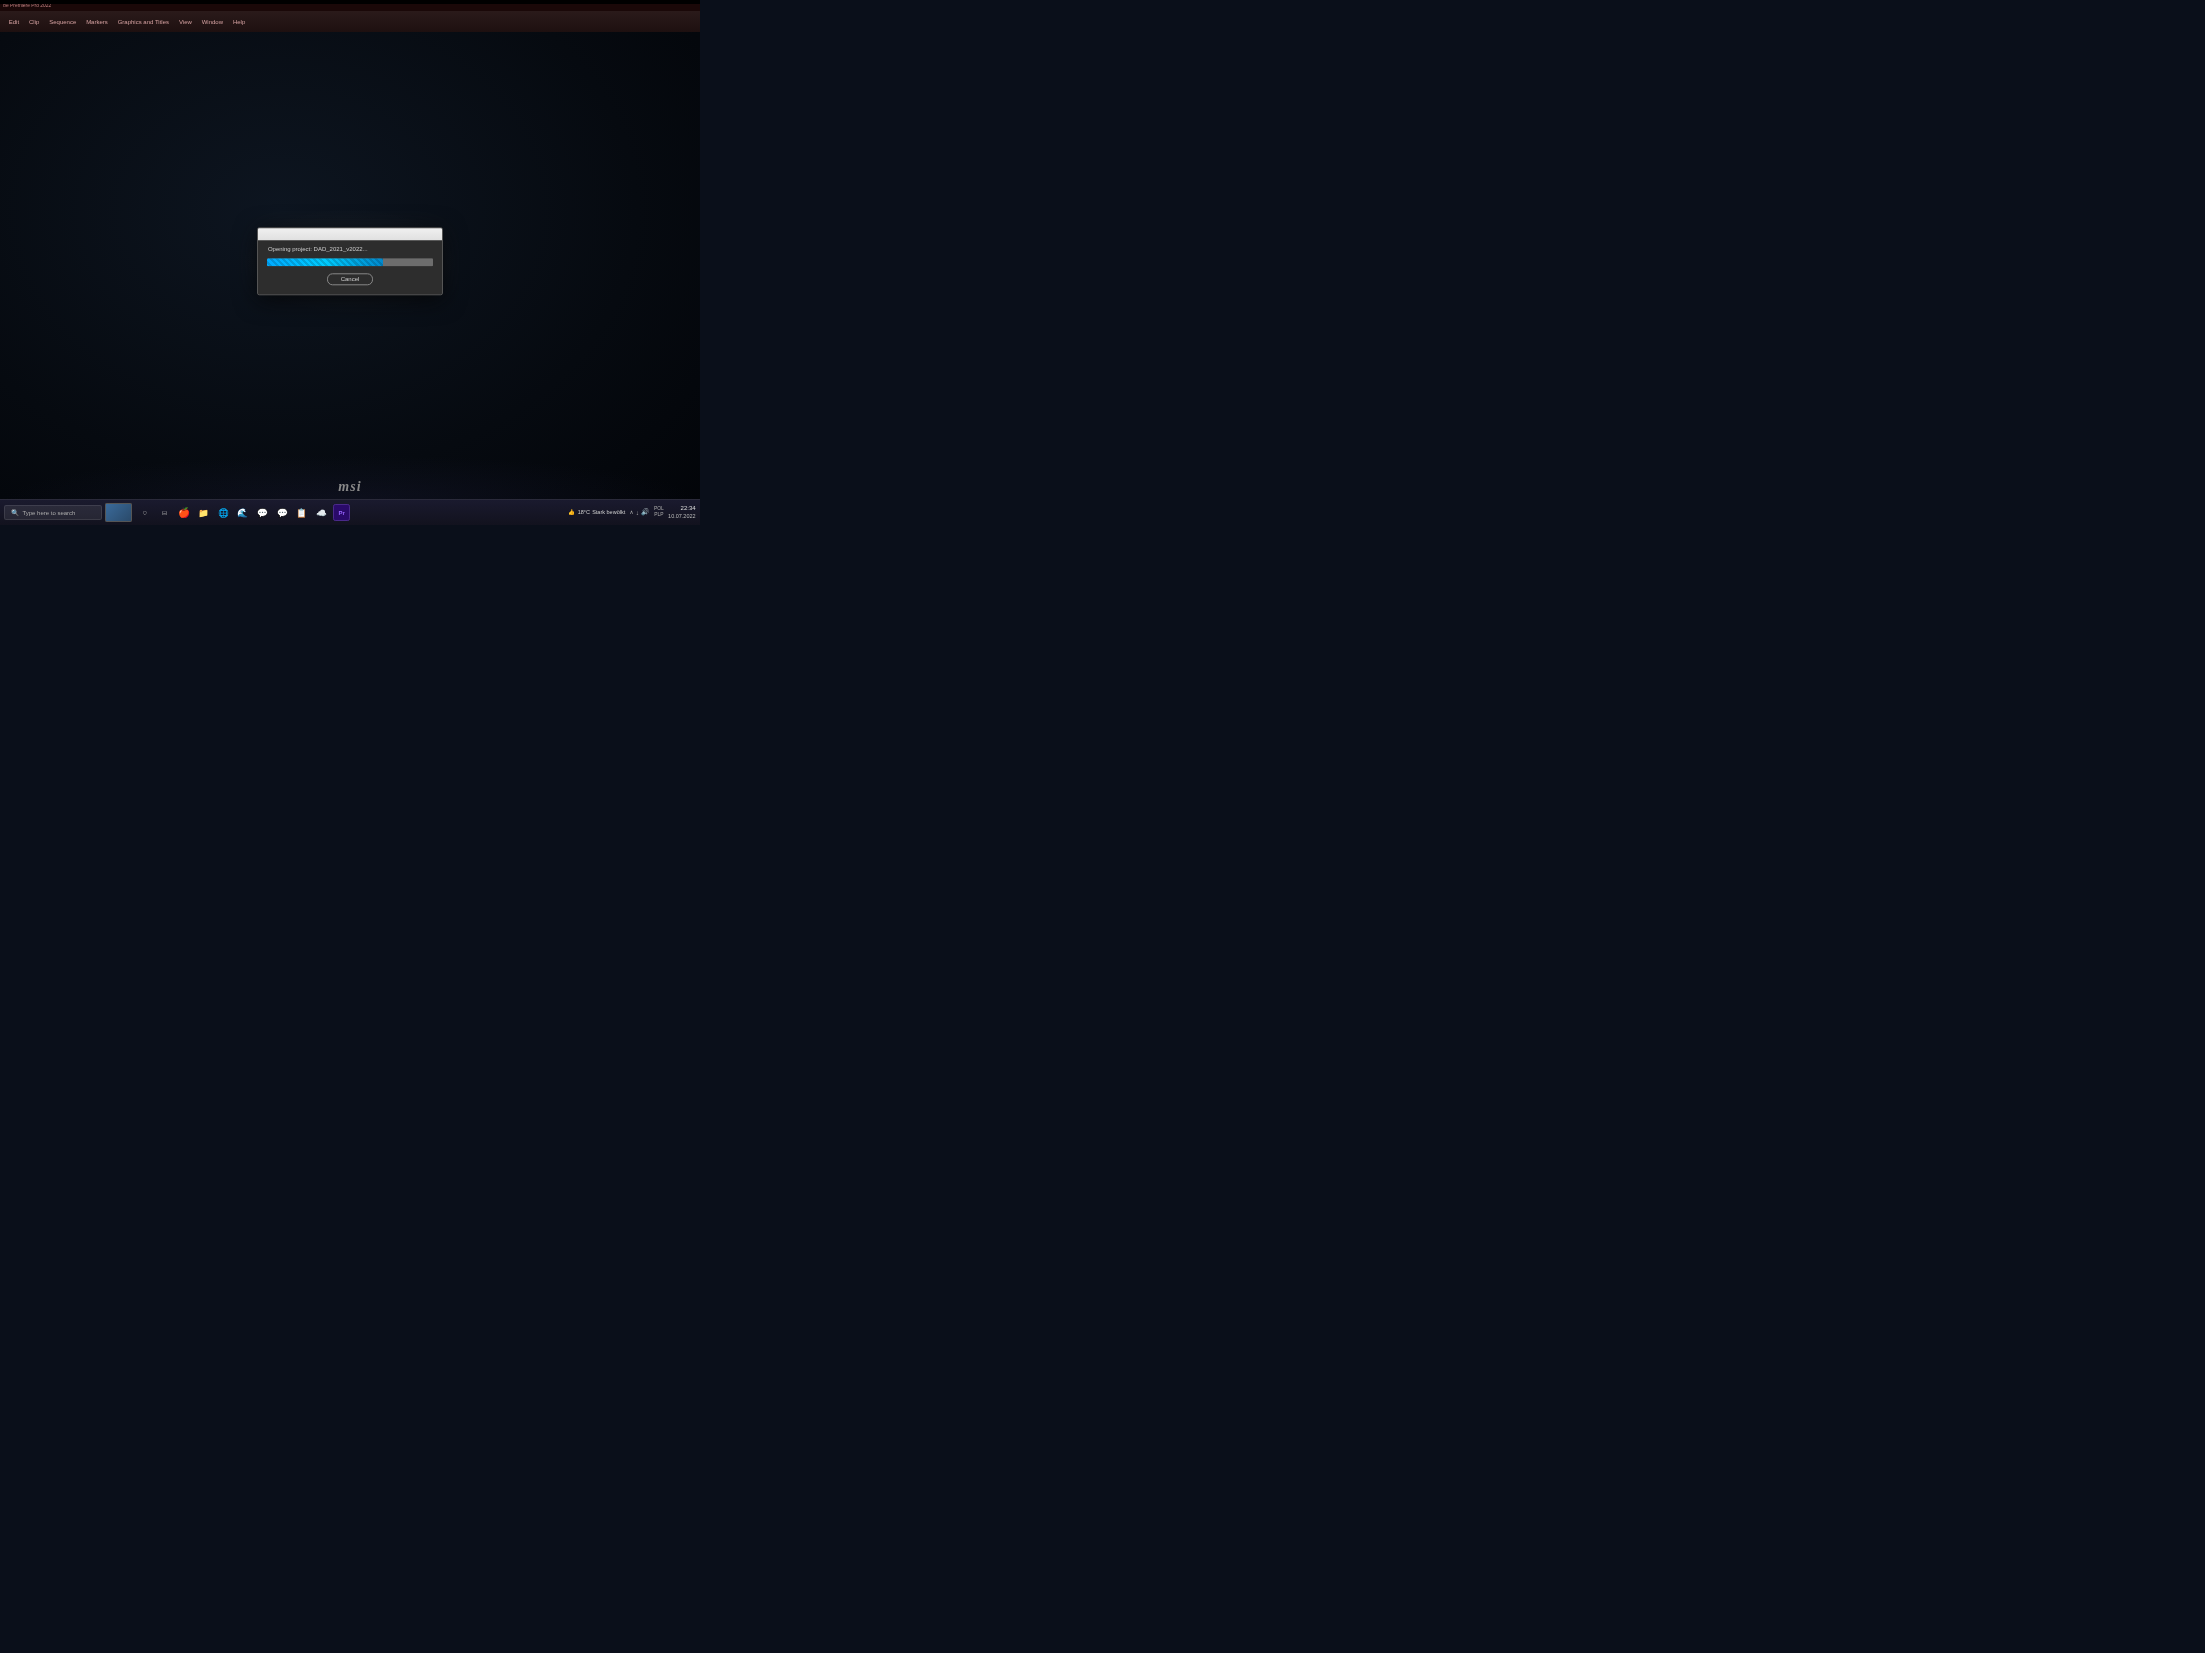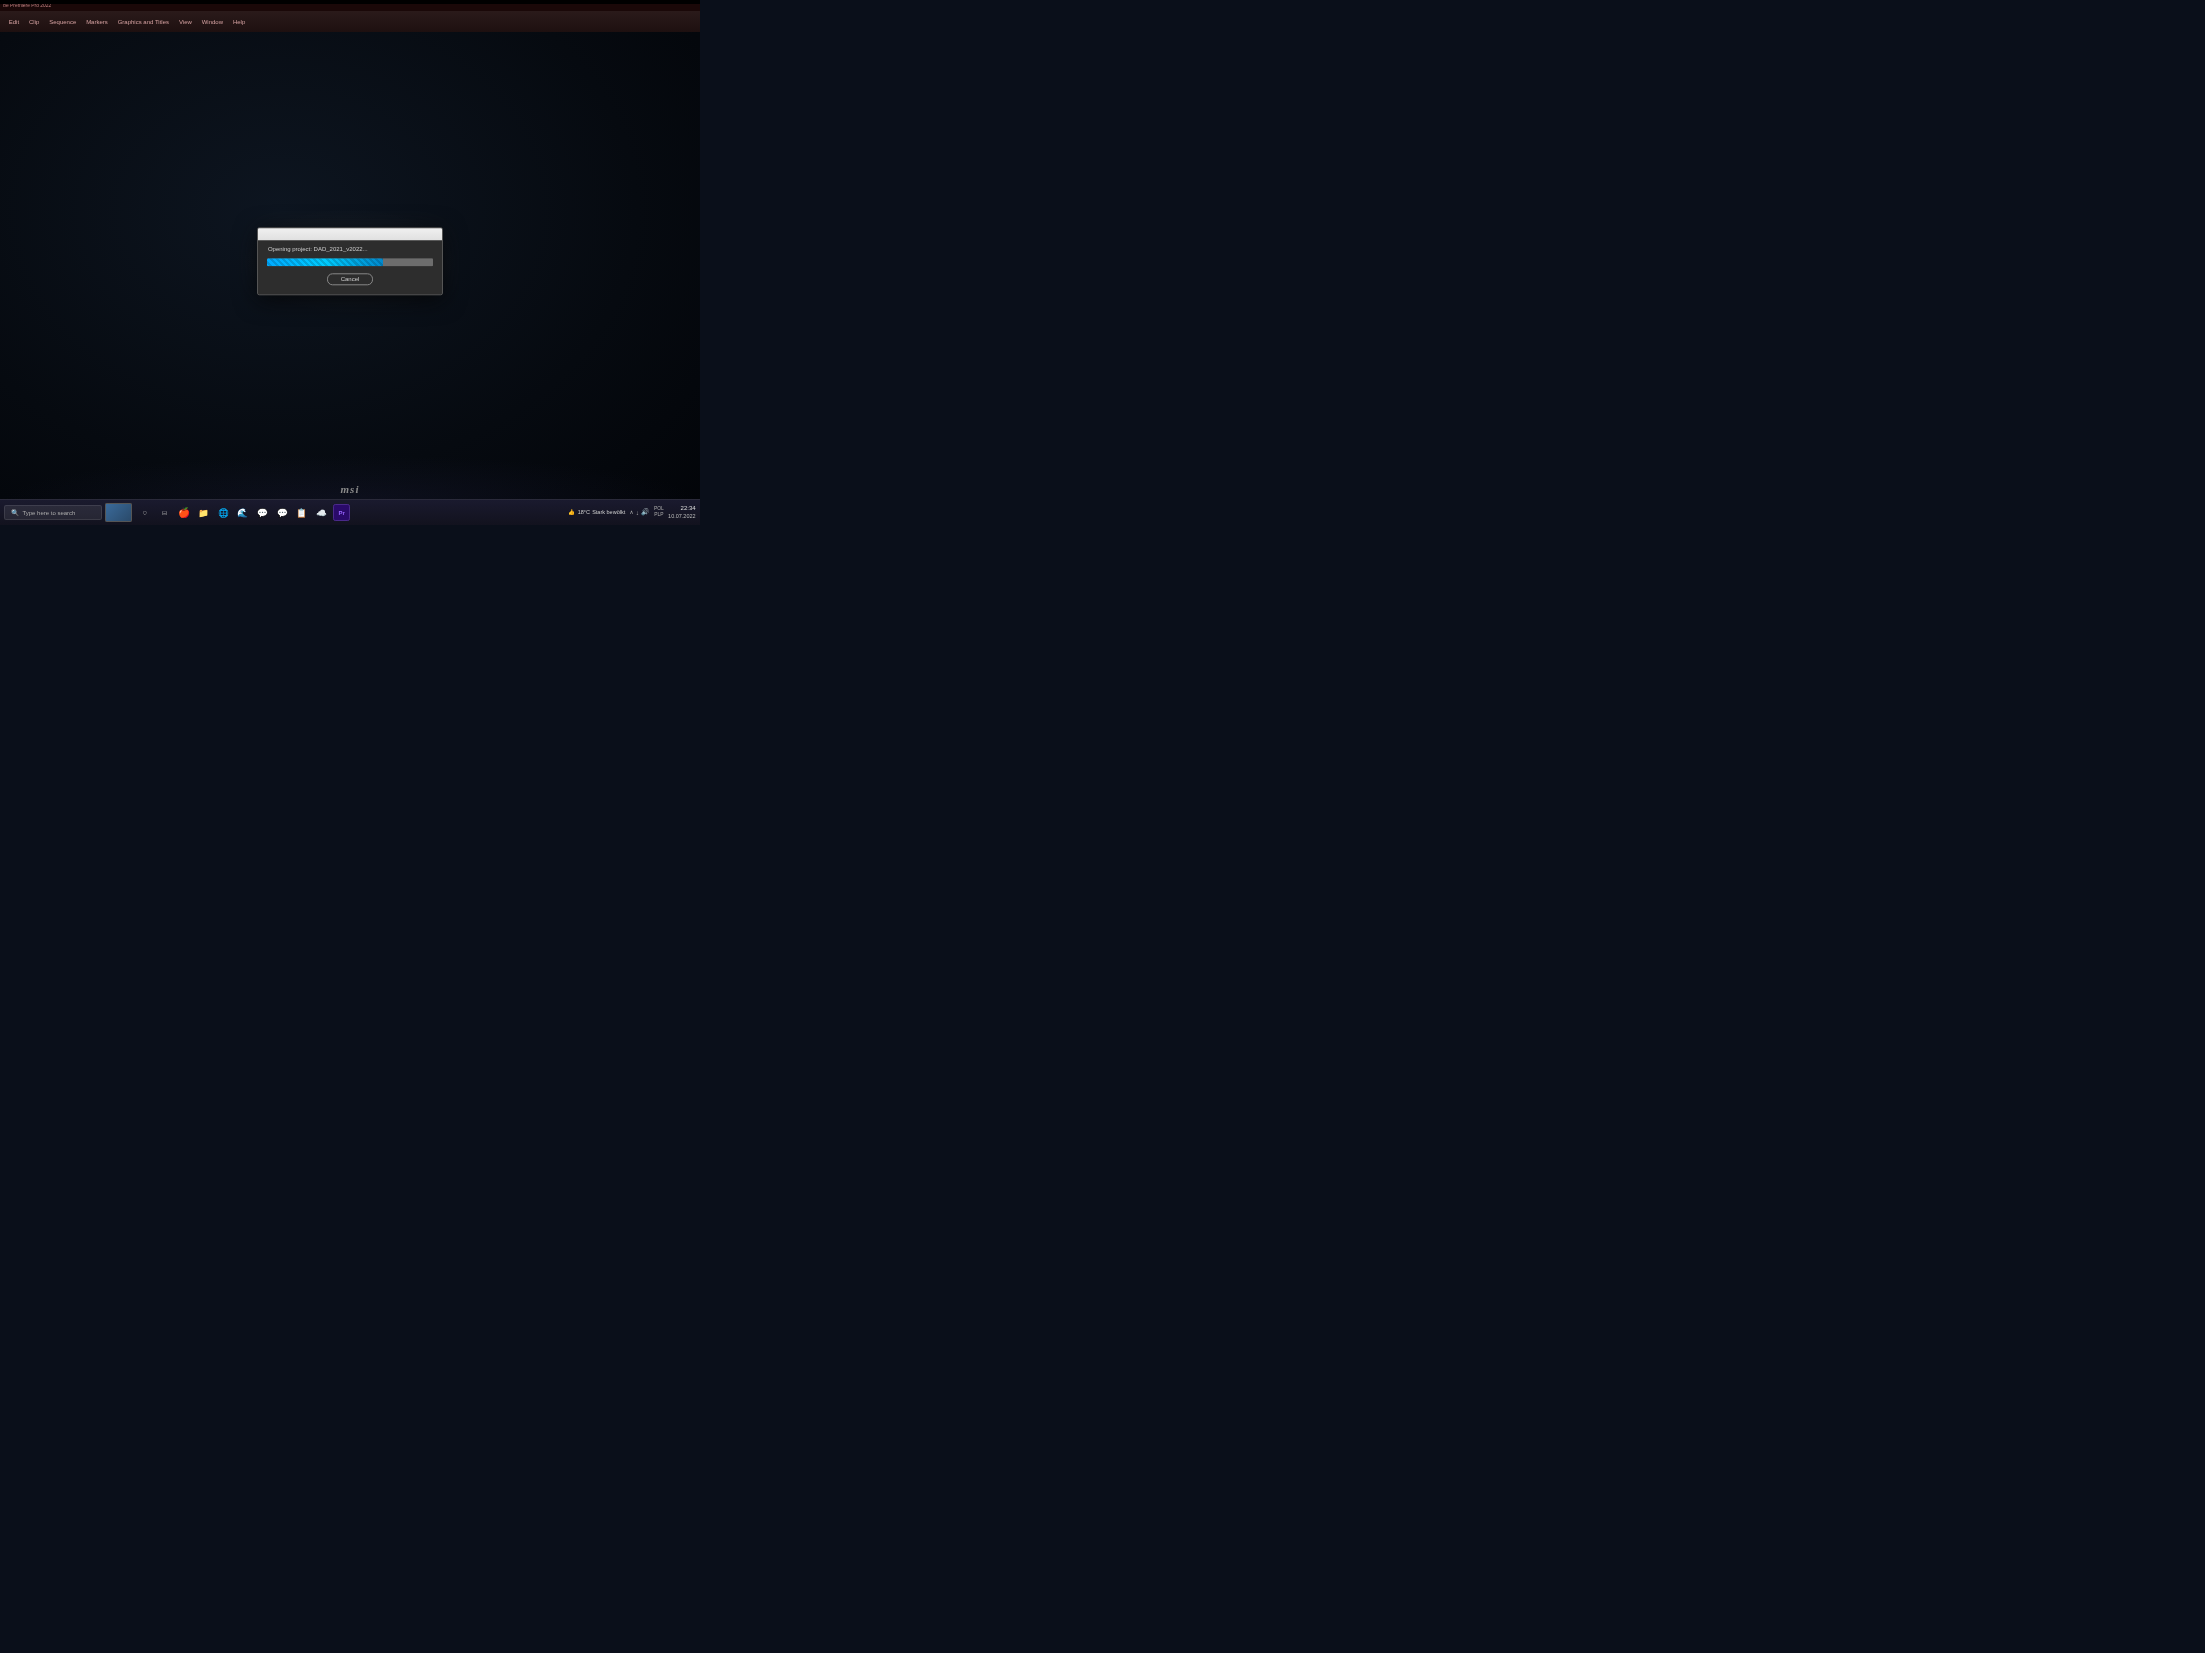--- a/index.html
+++ b/index.html
@@ -270,21 +270,21 @@
       border: 0.5px solid #4a2a8a;
     }
 
     
     .msi-logo {
       position: absolute;
       bottom: 30px;
       left: 50%;
       transform: translateX(-50%);
       color: #888;
-      font-size: 11px;
+      font-size: 14px;
       font-style: italic;
       font-weight: bold;
       letter-spacing: 1.1px;
       font-family: Georgia, serif;
       z-index: 5;
     }
 
     
     .dialog-glow {
       position: absolute;

